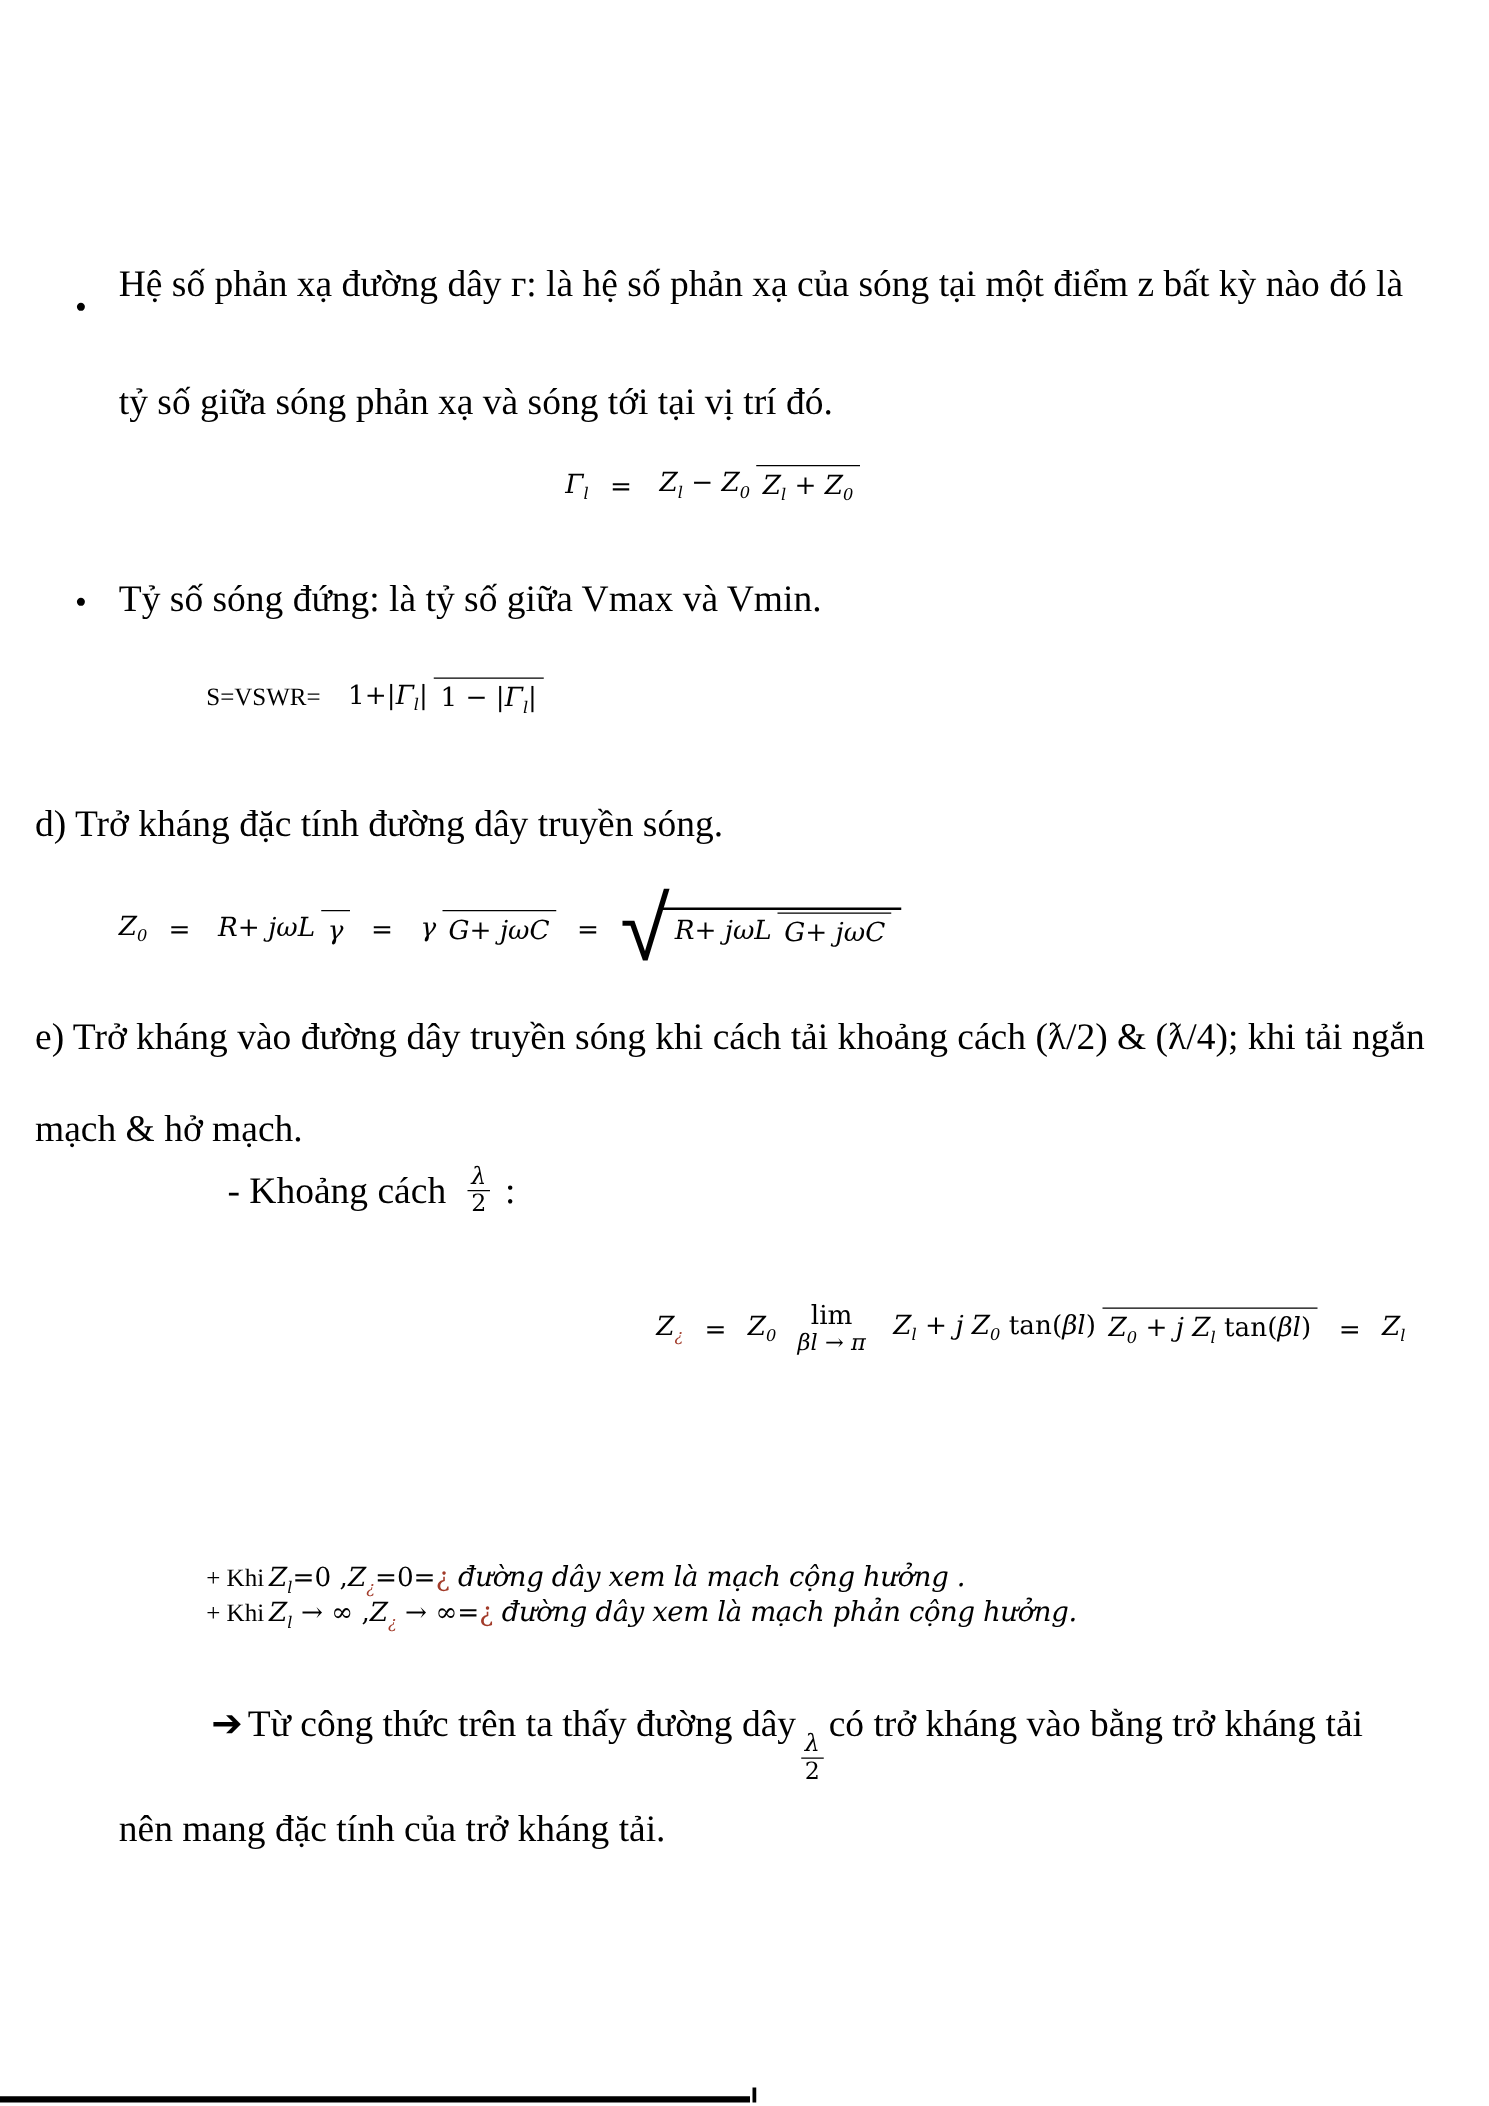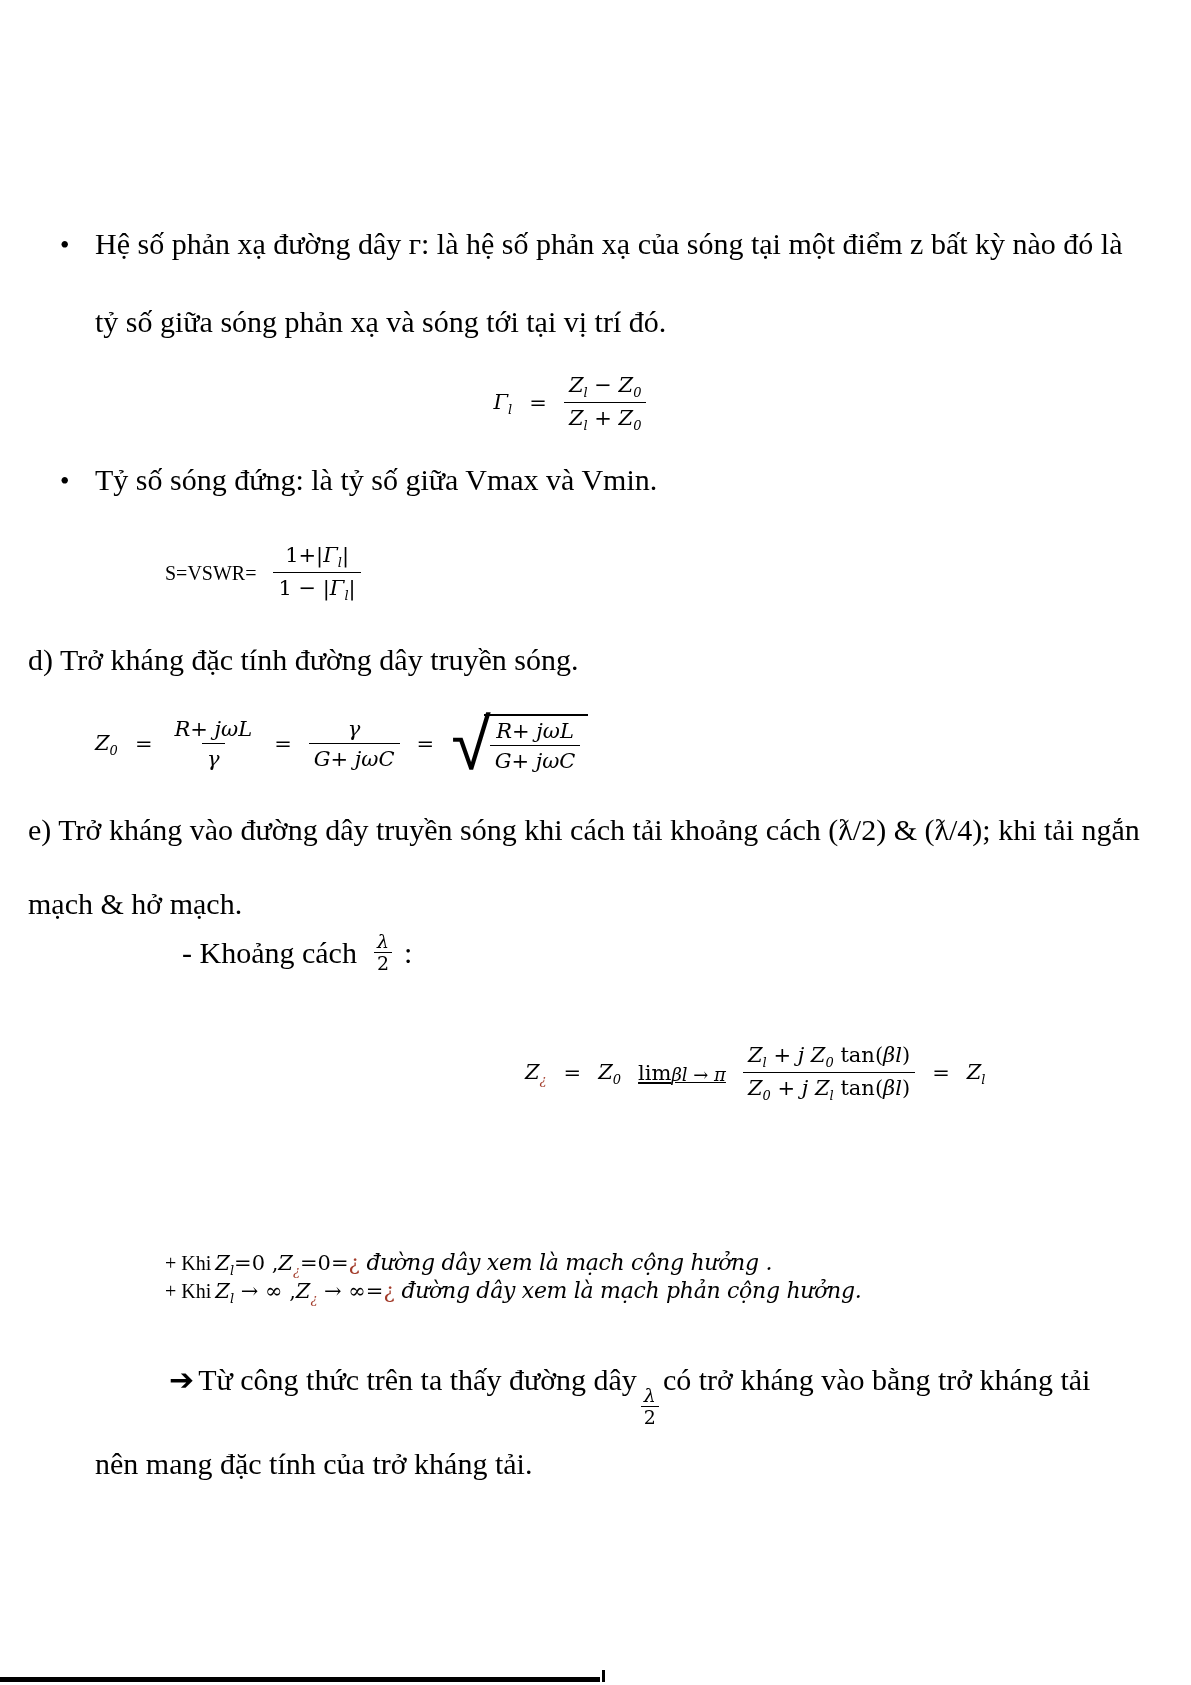--- a/index.html
+++ b/index.html
@@ -7,47 +7,47 @@
         font-family:"Liberation Serif","DejaVu Serif",serif;color:#000;}
   .abs{position:absolute;}
   .line{font-size:30px;line-height:1.2;white-space:nowrap;}
   .bullet{font-size:27px;line-height:1;}
   
   .math{font-family:"DejaVu Serif",serif;font-style:italic;font-size:21px;}
   .math .up, .up{font-style:normal;}
   sub{font-size:0.62em;}
   .red{color:#a23b2a;}
   .mrow{display:flex;align-items:center;gap:17px;}
-  .frac{display:inline-flex;flex-direction:column;align-items:center;line-height:1.25;}
+  .frac{display:inline-flex;flex-direction:row;align-items:center;line-height:1.25;}
   .frac .num{padding:0 5px 1px;}
   .frac .den{border-top:1.6px solid #000;padding:2px 5px 0;}
   .sqrt{display:inline-flex;align-items:center;}
   .rad{font-style:normal;font-family:"DejaVu Sans",sans-serif;font-size:72px;line-height:58px;
        font-weight:200;margin-right:-7px;}
   .vinc{border-top:2px solid #000;padding:2px 8px 0 6px;}
-  .limblk{display:inline-flex;align-items:center;line-height:1;text-decoration:underline;}
+  .limblk{display:inline-flex;flex-direction:column;align-items:center;line-height:1;}
   .limblk .lim{font-style:normal;font-size:21px;}
   .limblk .limsub{font-size:18px;margin-top:3px;}
   .ifrac{display:inline-flex;flex-direction:column;align-items:center;font-size:19px;line-height:1.05;
          vertical-align:-12px;font-family:"DejaVu Serif",serif;}
   .ifrac .n{font-style:italic;padding:0 3px;}
   .ifrac .d{border-top:1.4px solid #000;padding:1px 3px 0;font-style:normal;}
   .mtail{font-family:"DejaVu Serif",serif;font-style:italic;font-size:22px;letter-spacing:-0.3px;}
   .prefix-big{font-size:20px;}
   .arrow-glyph{font-family:"DejaVu Sans",sans-serif;font-size:30px;font-weight:bold;}
   .center-row{display:flex;justify-content:center;}
   .rule{background:#000;}
 </style>
 </head>
 <body>
 
 <div class="page">
 
   <span class="abs bullet" style="left:60px;top:232px;">•</span>
-  <div class="abs line" style="left:95px;top:226px;">Hệ số phản xạ đường dây г: là hệ số phản xạ của sóng tại một điểm z bất kỳ nào đó là</div>
+  <div class="abs line" style="left:95px;top:210px;">Hệ số phản xạ đường dây г: là hệ số phản xạ của sóng tại một điểm z bất kỳ nào đó là</div>
   <div class="abs line" style="left:95px;top:304px;">tỷ số giữa sóng phản xạ và sóng tới tại vị trí đó.</div>
 
   <div class="abs center-row" style="left:0;top:372px;width:1140px;">
     <div class="mrow math">
       <span><span>Γ</span><sub>l</sub></span>
       <span class="up">=</span>
       <span class="frac">
         <span class="num"><span>Z</span><sub>l</sub><span> − Z</span><sub>0</sub></span>
         <span class="den"><span>Z</span><sub>l</sub><span> + Z</span><sub>0</sub></span>
       </span>

